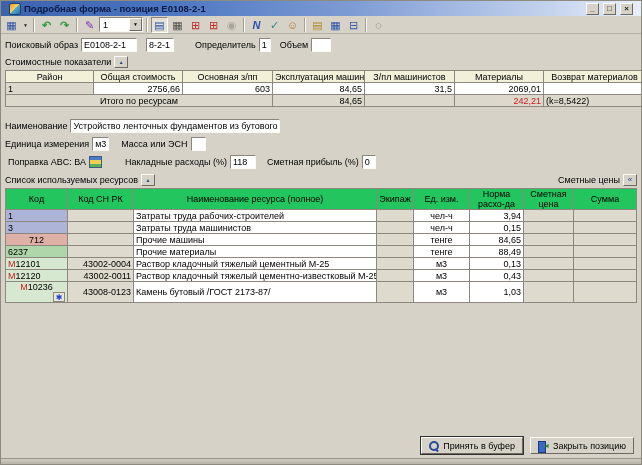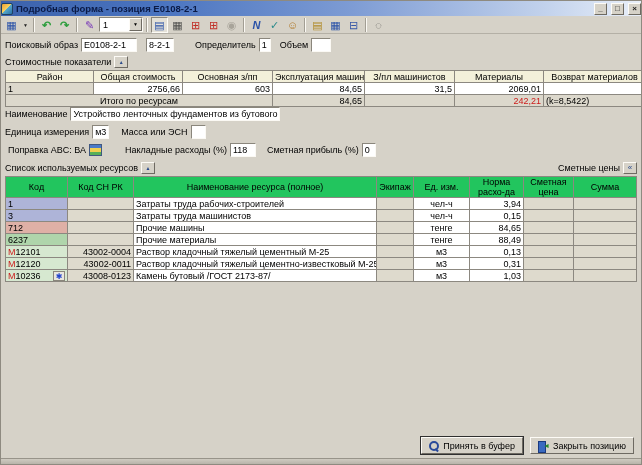--- a/index.html
+++ b/index.html
@@ -10,21 +10,21 @@
     font-size:9px;color:#000;
     background:#d6d2c8;
     border:1px solid #8e8a80;
     display:flex;flex-direction:column;
     overflow:hidden;
   }
   
   .titlebar{
     height:15px;flex:0 0 15px;
     background:linear-gradient(90deg,#3c62ac 0%,#4a74c0 25%,#7e9cd4 55%,#c2d2ec 85%,#e9eff9 100%);
-    display:flex;align-items:center;padding:0 0;gap:3px;
+    display:flex;align-items:center;padding:0 8px;gap:3px;
   }
   .titlebar .appicon{width:12px;height:12px;flex:0 0 12px;
     background:linear-gradient(135deg,#f0a030 0%,#f8d060 45%,#58a8c8 50%,#2870a8 100%);
     border:1px solid #204060;border-radius:2px;}
   .titlebar .title{font-weight:bold;font-size:9.5px;color:#0a1a46;white-space:nowrap;flex:1;}
   .winbtn{width:13px;height:12px;flex:0 0 13px;margin-left:1px;
     background:#d6d2c8;border:1px solid;border-color:#fdfbf6 #6e6a62 #6e6a62 #fdfbf6;
     font-size:8px;line-height:9px;text-align:center;font-weight:bold;color:#222;cursor:default;}
   
   .toolbar{height:18px;flex:0 0 18px;display:flex;align-items:center;padding:1px 2px;gap:1px;
@@ -59,24 +59,24 @@
   .cost-table td.gray{background:#dcd8cc;}
   .cost-table .totals td{background:#dcd8cc;}
   .red{color:#cc1a1a;}
   .res-table{width:631px;border:1px solid #55514a;}
   .res-table th{background:#22c55e;text-align:center;white-space:normal;line-height:10px;}
   .res-table td{background:#fff;}
   .res-table td.tan{background:#dedacd;}
   .res-table td.num{text-align:right;}
   .res-table td.ctr{text-align:center;}
   .code-blue{background:#aeb4d8 !important;}
-  .code-red{background:#dfb0a6 !important;}
+  .code-red{background:#dfb0a6 !important;text-align:center;}
   .code-green{background:#afd5ab !important;}
   .code-lgreen{background:#d6e8d0 !important;}
-  .code-cell{display:flex;align-items:center;}
+  .code-cell{display:flex;align-items:center;flex-direction:column;}
   .star-btn{margin-left:auto;width:12px;height:10px;background:#e8e6de;
     border:1px solid #8a867c;color:#2244cc;font-size:8px;line-height:9px;text-align:center;}
   
   .spacer{flex:1;}
   .footer{display:flex;justify-content:flex-end;gap:7px;padding:0 3px 4px 0;}
   .push-btn{height:17px;display:inline-flex;align-items:center;gap:4px;padding:0 7px;
     background:#d6d2c8;border:1px solid;border-color:#fdfbf6 #6e6a62 #6e6a62 #fdfbf6;
     font-size:9px;cursor:default;}
   .push-btn.default{outline:1px solid #303030;outline-offset:0;}
   .mag-icon{width:10px;height:10px;position:relative;display:inline-block;}
@@ -190,21 +190,21 @@
       <tr class="totals">
         <td colspan="3" style="text-align:center">Итого по ресурсам</td>
         <td style="text-align:right">84,65</td>
         <td></td>
         <td style="text-align:right" class="red">242,21</td>
         <td style="text-align:left">(k=8,5422)</td>
       </tr>
     </tbody>
       </table>
 
-    <div class="row" style="margin-top:0">
+    <div class="row" style="margin-top:12px">
       <span class="lbl">Наименование</span>
       <span class="field" style="width:210px">Устройство ленточных фундаментов из бутового камня</span>
     </div>
 
     <div class="row" style="margin-top:4px">
       <span class="lbl">Единица измерения</span>
       <span class="field" style="width:17px">м3</span>
       <span class="lbl" style="margin-left:9px">Масса или ЭСН</span>
       <span class="field" style="width:15px"></span>
     </div>
@@ -298,21 +298,21 @@
         <td class="num">0,13</td>
         <td class="tan num"></td>
         <td class="tan num"></td>
       </tr>
       <tr>
         <td class="code-lgreen"><span class="red">М</span><span>12120</span></td>
         <td class="tan num">43002-0011</td>
         <td>Раствор кладочный тяжелый цементно-известковый М-25</td>
         <td class="tan"></td>
         <td class="ctr">м3</td>
-        <td class="num">0,31</td>
+        <td class="num">0,43</td>
         <td class="tan num"></td>
         <td class="tan num"></td>
       </tr>
       <tr>
         <td class="code-lgreen">
           <span class="code-cell">
                 <span><span class="red">М</span><span>10236</span></span>
           <span class="star-btn">✱</span>
               </span>
         </td>

